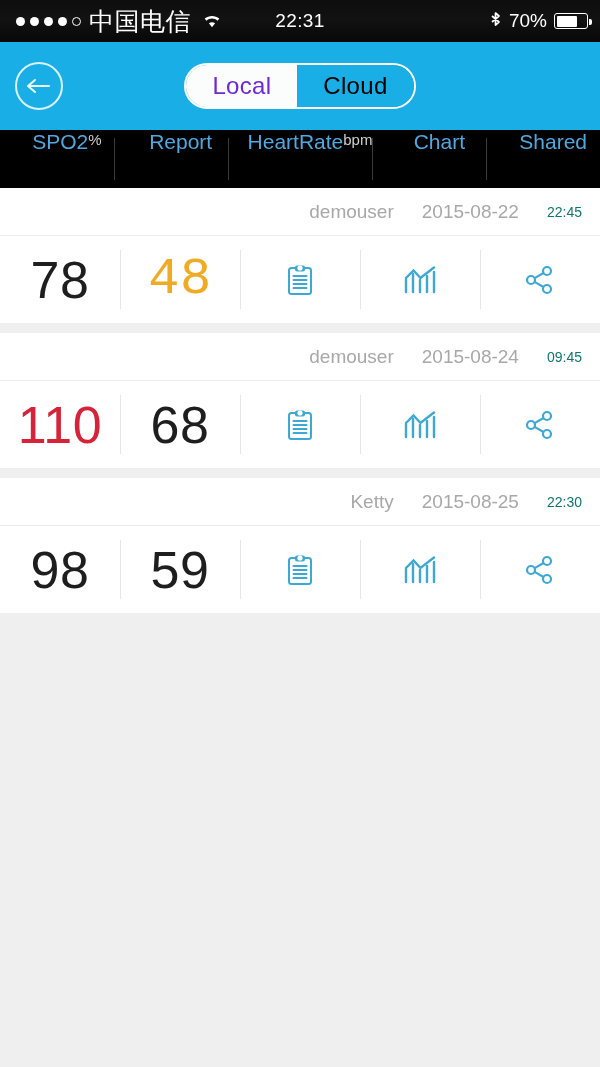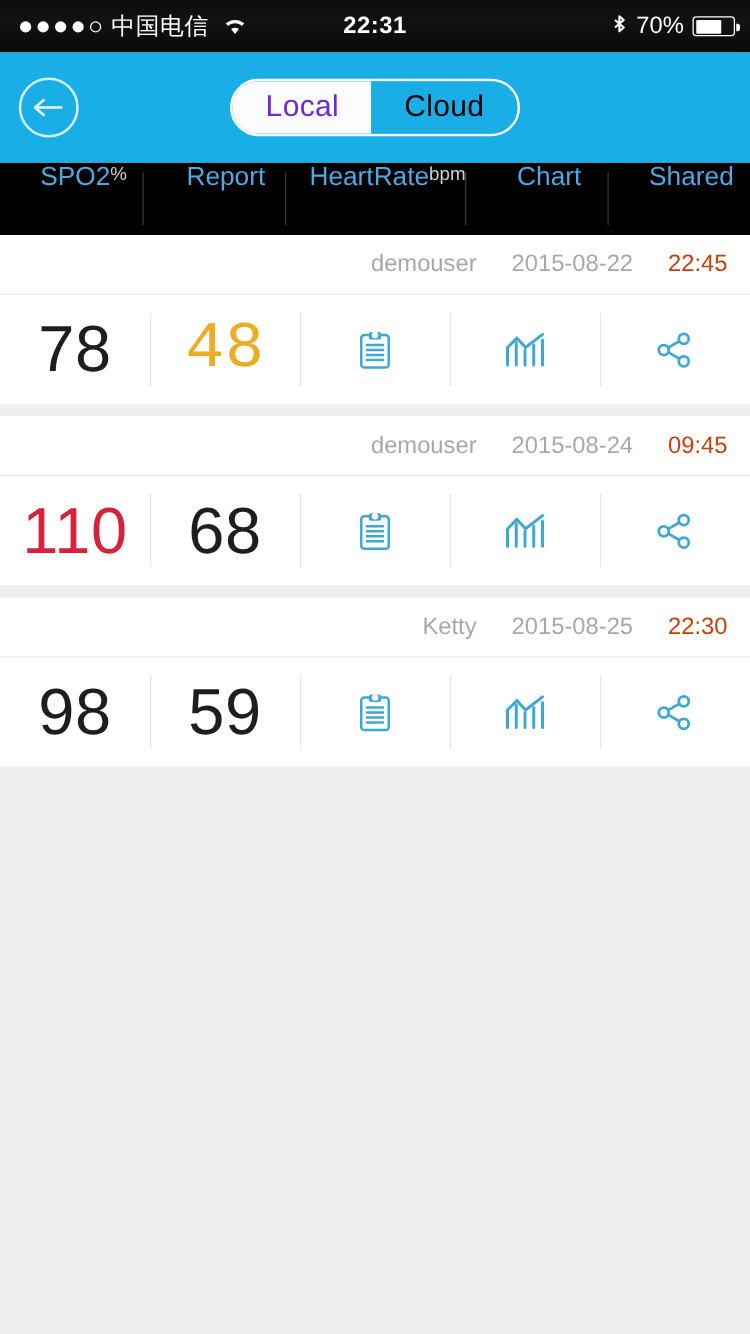--- a/index.html
+++ b/index.html
@@ -14,26 +14,26 @@
   .status-bar{
     height:42px; width:600px;
     background:linear-gradient(180deg,#0d0d0d 0%, #121212 45%, #080808 100%);
     display:flex; align-items:center; position:relative;
     color:#ffffff;
   }
   .sb-left{ display:flex; align-items:center; padding-left:16px; gap:8px; }
   .sig-dots{ display:flex; align-items:center; gap:5px; }
   .dot{ width:9px; height:9px; border-radius:50%; background:#ffffff; }
   .dot.empty{ background:transparent; border:1.4px solid #ffffff; }
-  .carrier{ font-size:19px; letter-spacing:0.5px; color:#fff; }
+  .carrier{ font-size:25px; letter-spacing:0.5px; color:#fff; }
   .wifi{ position:relative; width:22px; height:16px; margin-left:2px; }
   .wifi svg{ display:block; }
   .sb-center{
     position:absolute; left:0; right:0; text-align:center;
-    font-size:19px; font-weight:bold; letter-spacing:0.4px;
+    font-size:19px; font-weight:normal; letter-spacing:0.4px;
   }
   .sb-right{
     margin-left:auto; padding-right:12px;
     display:flex; align-items:center; gap:7px;
   }
   .bt svg{ display:block; }
   .batt-pct{ font-size:19px; }
   .batt{
     width:34px; height:16px; border:1.5px solid #fff; border-radius:3px;
     position:relative; display:flex; align-items:center; padding:1.5px;
@@ -87,21 +87,21 @@
   
   .list{ width:600px; background:#efefef; }
   .record{ background:#ffffff; margin-bottom:10px; }
   .rec-meta{
     height:48px; display:flex; align-items:center; justify-content:flex-end;
     padding-right:18px; gap:28px;
     border-bottom:1px solid #ececec;
   }
   .meta-user{ font-size:19px; color:#a8a8a8; }
   .meta-date{ font-size:19px; color:#a8a8a8; }
-  .meta-time{ font-size:19px; color:#c2410c; }
+  .meta-time{ font-size:14px; color:#0f766e; }
   .rec-values{ height:87px; display:flex; align-items:stretch; }
   .val-cell{
     flex:1 1 0; display:flex; align-items:center; justify-content:center;
     position:relative;
   }
   .val-cell + .val-cell:before{
     content:""; position:absolute; left:0; top:14px; bottom:14px;
     width:1px; background:#e6e6e6;
   }
   .val-num{ font-size:52px; color:#1e1e1e; letter-spacing:0.5px; }

